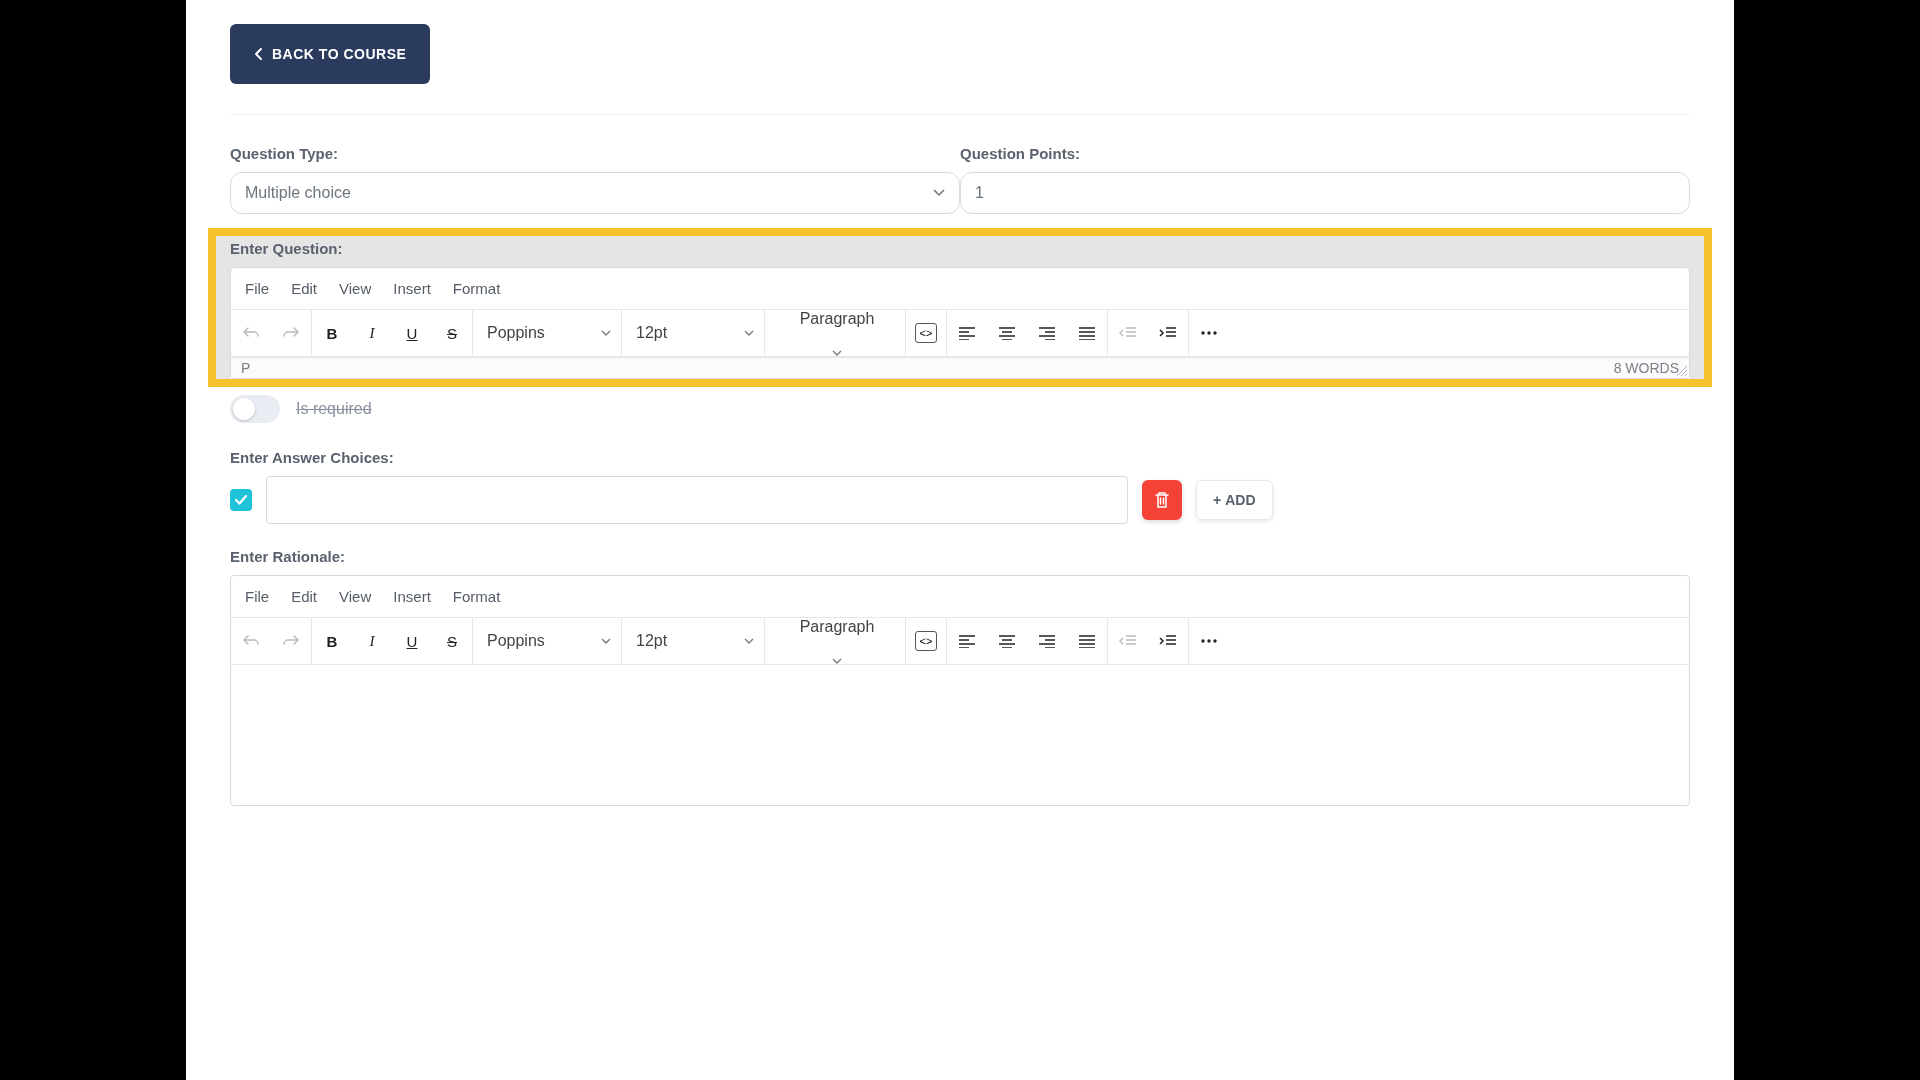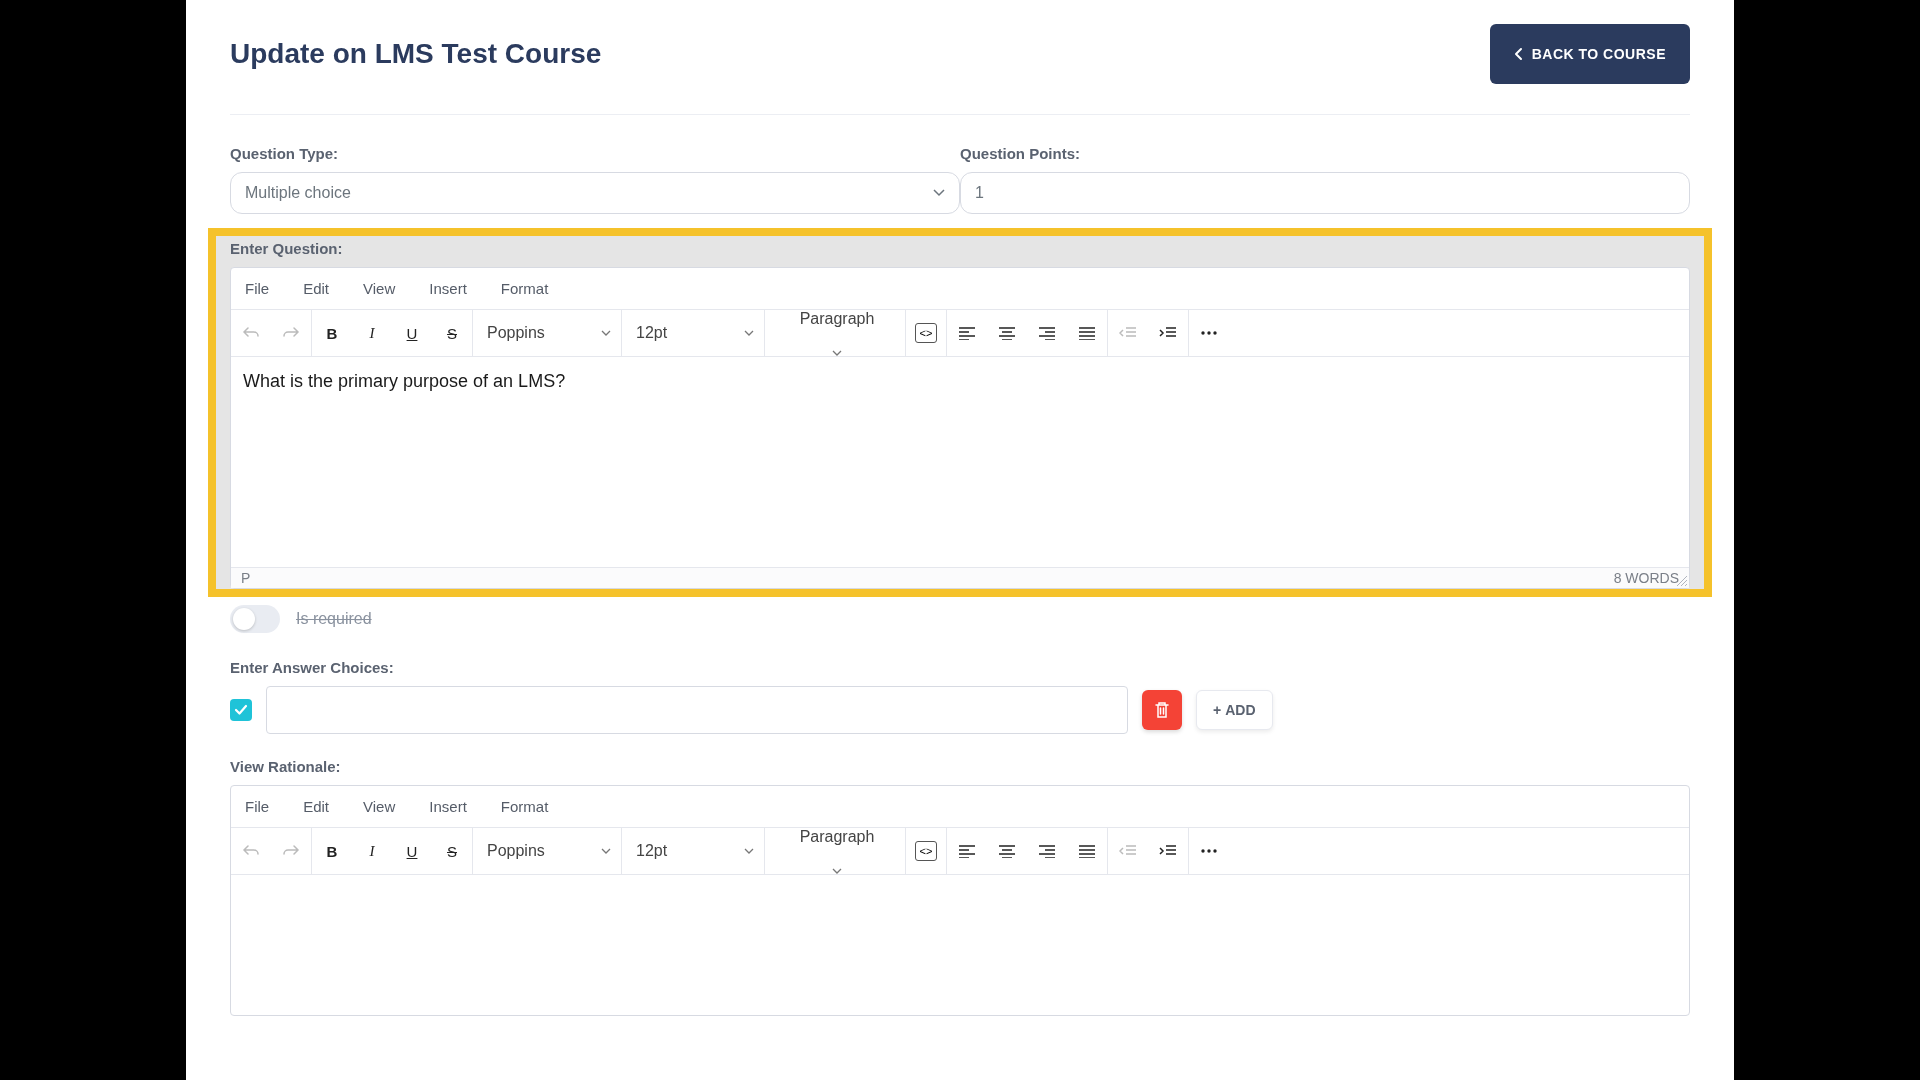--- a/index.html
+++ b/index.html
@@ -83,21 +83,21 @@
     position: relative;
     background: #e5e5e5;
   }
   .editor {
     border: 1px solid #d7dae2;
     border-radius: 4px;
     background: #fff;
   }
   .menubar {
     display: flex;
-    gap: 34px;
+    gap: 22px;
     padding: 12px 14px;
     border-bottom: 1px solid #e5e7ed;
     font-size: 15px;
     color: #555c68;
   }
   .toolbar {
     display: flex;
     align-items: center;
     border-bottom: 1px solid #e5e7ed;
   }
@@ -246,21 +246,20 @@
     gap: 4px;
     box-shadow: 0 2px 4px rgba(0,0,0,0.08);
   }
   svg { display: block; }
 </style>
 </head>
 <body>
 
 <div class="page">
   <div class="header">
-    <h1 class="page-title">Update on LMS Test Course</h1>
     <button class="back-btn">
       <span>
         <svg width="10" height="14" viewBox="0 0 10 14">
             <path d="M7 2 L2 7 L7 12" stroke="#fff" stroke-width="2" fill="none" stroke-linecap="round" stroke-linejoin="round"></path>
           </svg>
       </span>
       <span>BACK TO COURSE</span>
     </button>
   </div>
 
@@ -378,23 +377,20 @@
               </div>
           </div>
           <div class="tbtn">
               <svg width="18" height="4" viewBox="0 0 18 4">
                 <circle cx="3" cy="2" r="1.7" fill="#222"></circle>
                 <circle cx="9" cy="2" r="1.7" fill="#222"></circle>
                 <circle cx="15" cy="2" r="1.7" fill="#222"></circle>
               </svg>
             </div>
         </div>
-        <div class="editor-body">
-          <span>What is the primary purpose of an LMS?</span>
-        </div>
         <div class="editor-status">
           <span>P</span>
           <span>8 WORDS</span>
           <span class="resize-handle">
             <svg width="10" height="10" viewBox="0 0 10 10">
                 <path d="M0 10 L10 0 M4 10 L10 4 M8 10 L10 8" stroke="#b0b5bf" stroke-width="1"></path>
               </svg>
           </span>
         </div>
       </div>
@@ -419,21 +415,21 @@
         <svg width="16" height="18" viewBox="0 0 16 18">
             <path d="M2 4 H14 M5 4 V2 H11 V4 M4 4 V16 H12 V4 M6.5 7 V13 M9.5 7 V13" stroke="#fff" stroke-width="1.5" fill="none" stroke-linecap="round"></path>
           </svg>
       </div>
       <button class="add-btn">
         <span>+</span>
         <span>ADD</span>
       </button>
     </div>
 
-    <label class="label">View Rationale:</label>
+    <label class="label">Enter Rationale:</label>
     <div class="editor">
       <div class="menubar">
         <span>File</span>
         <span>Edit</span>
         <span>View</span>
         <span>Insert</span>
         <span>Format</span>
       </div>
       <div class="toolbar">
         <div class="tgroup">

